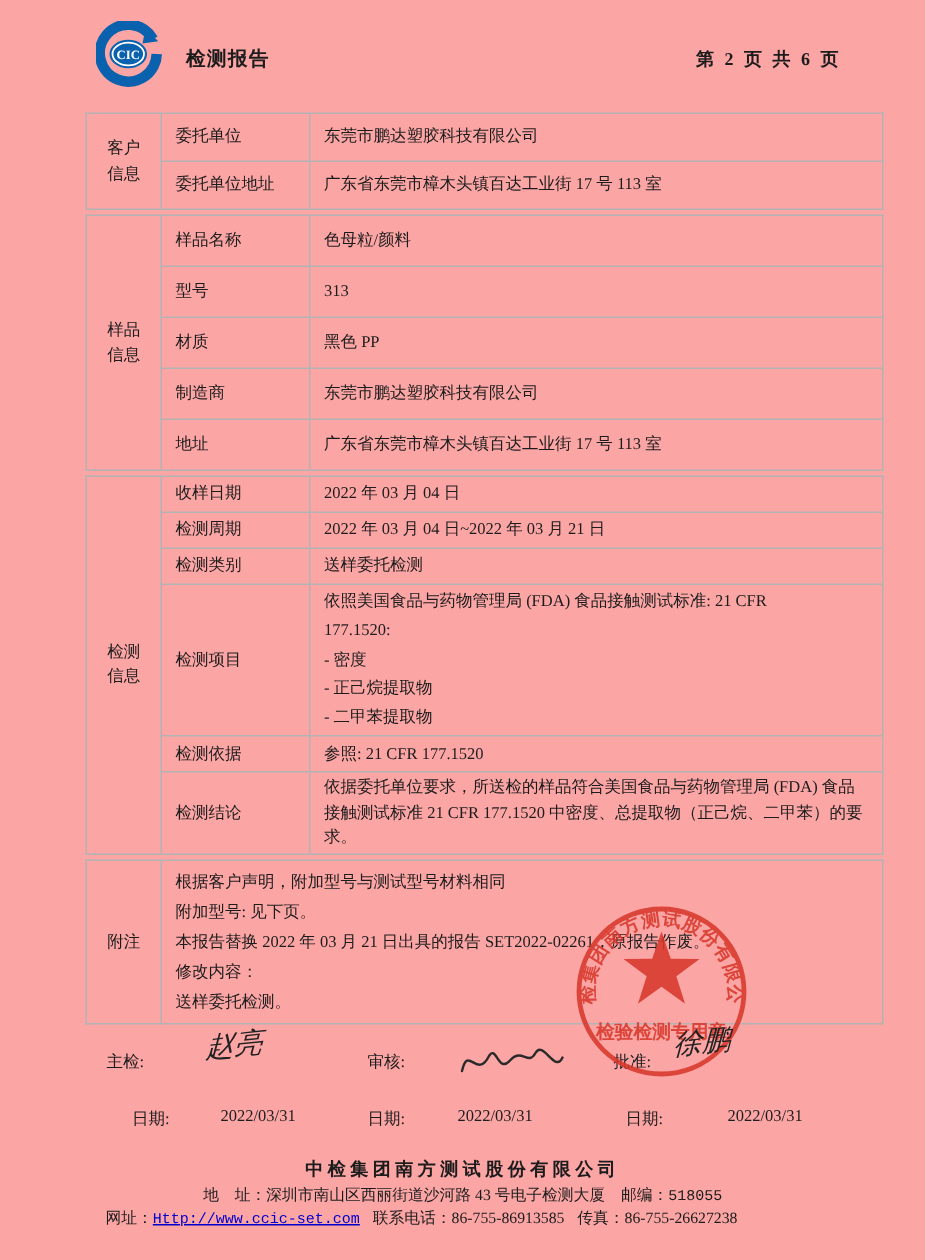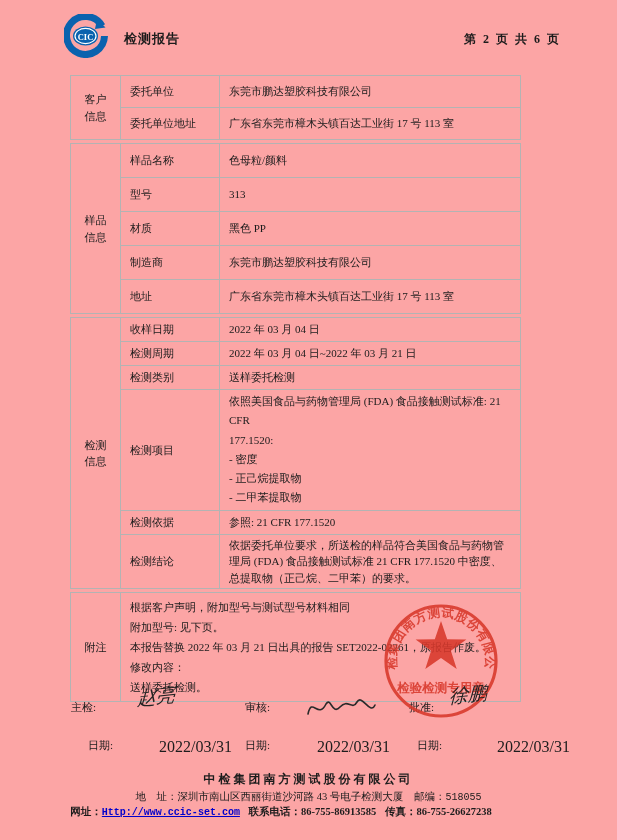--- a/index.html
+++ b/index.html
@@ -6,47 +6,47 @@
   .page{
     position:relative;width:617px;height:840px;background:#fca5a5;margin:0 auto;
     font-family:"Liberation Serif","DejaVu Serif",serif;color:#1c1c1c;overflow:hidden;
   }
   
   .logo{position:absolute;left:64px;top:14px;width:44px;height:44px;}
   .hdr-title{position:absolute;left:124px;top:30px;font-size:13px;font-weight:bold;letter-spacing:1px;}
   .hdr-no{position:absolute;left:234px;top:31px;font-size:12px;font-weight:bold;}
   .hdr-page{position:absolute;left:464px;top:31px;font-size:12px;font-weight:bold;letter-spacing:2px;white-space:nowrap;}
   
-  .tables{position:absolute;left:70px;top:75px;width:451px;}
+  .tables{position:absolute;left:57px;top:75px;width:532px;}
   table.sec{border-collapse:collapse;width:100%;table-layout:fixed;margin-bottom:3px;}
   table.sec td{border:1px solid #b3b3b3;font-size:11px;padding:2px 9px;vertical-align:middle;line-height:1.5;}
   col.c1{width:50px;} col.c2{width:99px;}
   td.gcell{text-align:center;padding:2px 4px;line-height:1.9;}
   tr.r31 td{height:27px;} tr.r33 td{height:29px;} tr.r22 td{height:19px;}
   td.multi{padding-top:5px;padding-bottom:5px;}
   td.multi div{line-height:1.75;}
   td.wrap{line-height:1.5;padding-top:4px;padding-bottom:4px;}
   table.remarks td{vertical-align:middle;}
   table.remarks td.body{padding:4px 9px;}
   table.remarks td.body div{line-height:1.82;}
   
   .signs{position:absolute;left:57px;top:688px;width:503px;font-size:11px;}
   .sig-row{position:relative;height:42px;}
   .sig-label{position:absolute;top:12px;font-weight:normal;}
   .date-row{position:relative;height:20px;margin-top:8px;}
   .date-label{position:absolute;top:0;}
-  .date-val{position:absolute;top:0;font-size:16px;margin-left:12px;}
+  .date-val{position:absolute;top:0;font-size:11px;}
   .sig-name{font-size:19px;font-style:italic;transform:rotate(-6deg) skewX(-8deg);display:inline-block;color:#222;}
   .sig1{position:absolute;left:80px;top:-4px;}
   .sig3{position:absolute;left:392px;top:-6px;z-index:6;}
   .sig2{position:absolute;left:245px;top:4px;}
   
   .company{position:absolute;left:0;top:771px;width:617px;text-align:center;font-size:12px;font-weight:bold;letter-spacing:3px;}
   .foot1{position:absolute;left:0;top:790px;width:617px;text-align:center;font-size:10.5px;}
-  .foot2{position:absolute;left:0;top:805px;width:562px;text-align:center;font-size:10.5px;font-weight:bold;}
+  .foot2{position:absolute;left:0;top:805px;width:562px;text-align:center;font-size:10.5px;}
   .url{color:#0000cc;text-decoration:underline;font-family:"Liberation Mono","DejaVu Sans Mono",monospace;font-size:10px;}
   .mono{font-family:"Liberation Mono","DejaVu Sans Mono",monospace;font-size:10px;margin-top:11px;}
   
   .seal{position:absolute;left:381px;top:597px;width:122px;height:132px;opacity:0.88;z-index:5;pointer-events:none;}
   .squiggle{stroke:#2a2a2a;stroke-width:1.6;fill:none;stroke-linecap:round;}
 </style>
 </head>
 <body>
 
 <div class="page">

